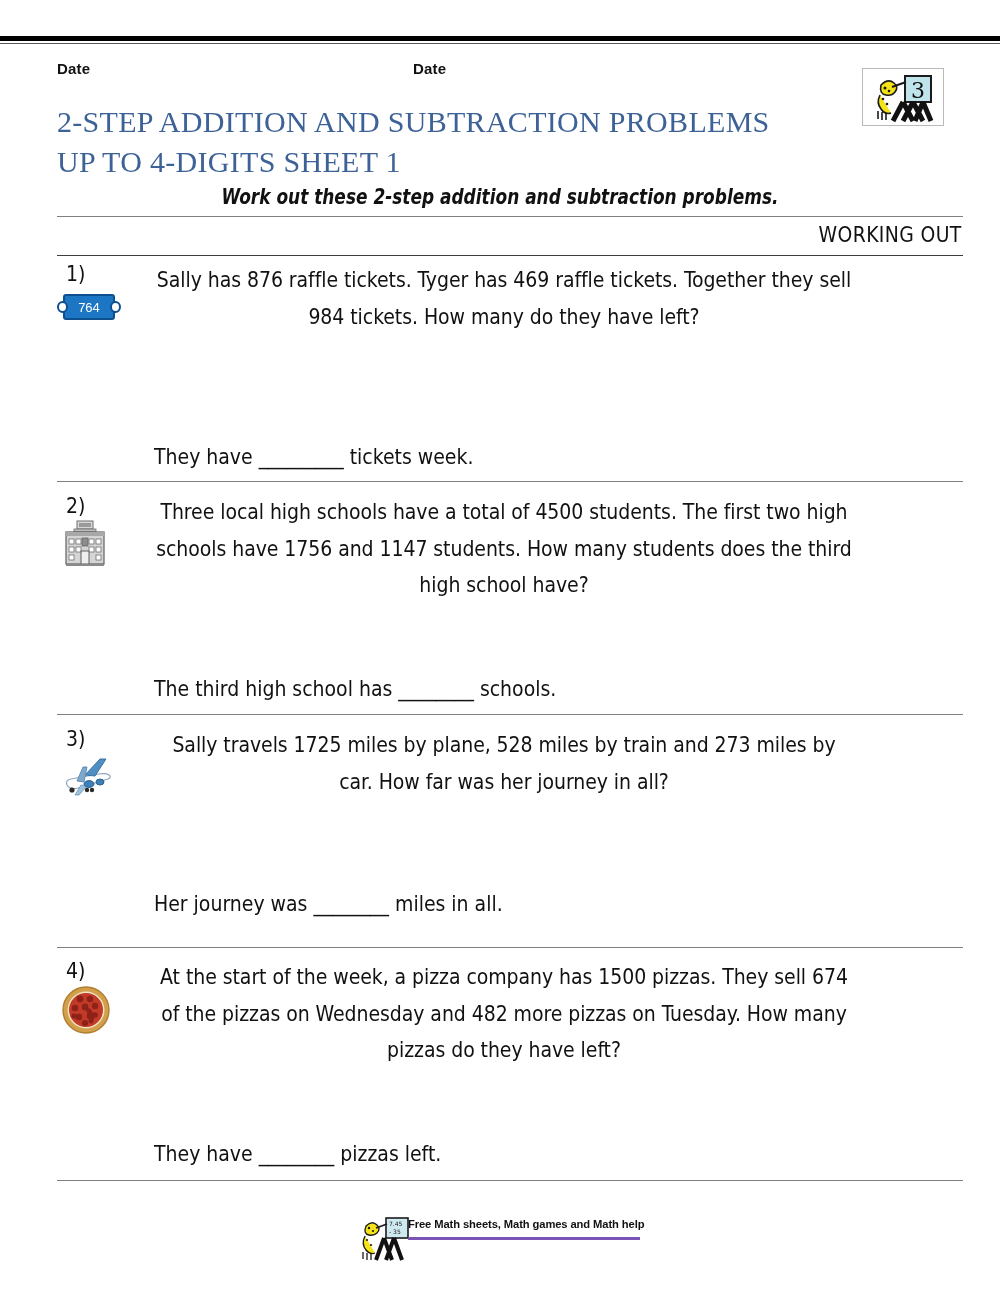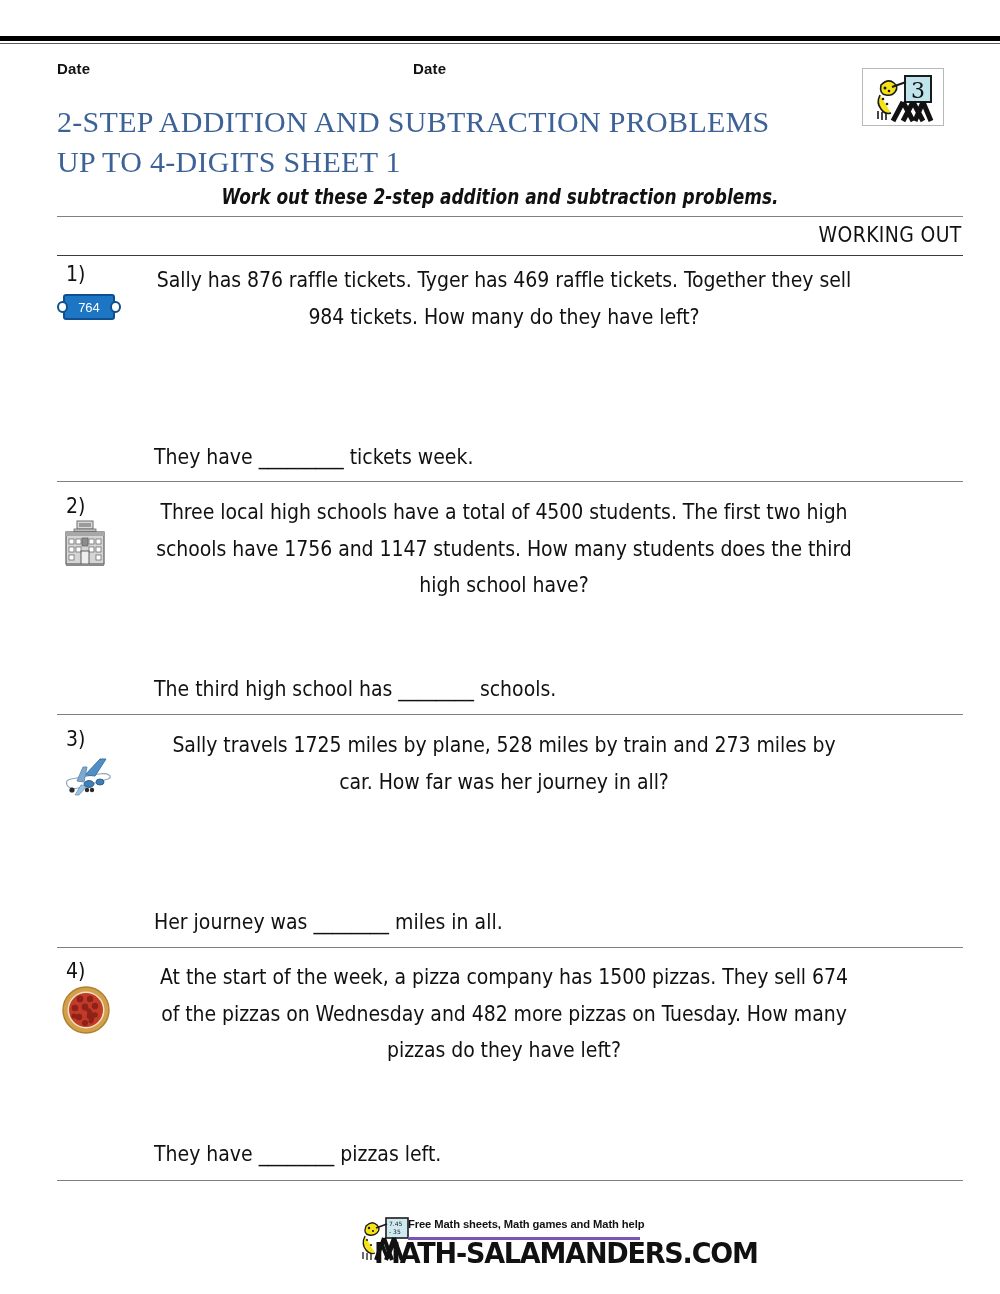--- a/index.html
+++ b/index.html
@@ -367,21 +367,21 @@
         <path d="M16 26 L22 12 l4 0 L23 27 z" fill="#7ea9cf" stroke="#5b87ae" stroke-width=".9"></path>
         <path d="M20 30 L14 40 l4 0 L26 31 z" fill="#9dc2de" stroke="#6d95b6" stroke-width=".8"></path>
         <ellipse cx="28" cy="29" rx="5" ry="3.4" fill="#3d7fb8" stroke="#2f5f8c" stroke-width="1"></ellipse>
         <ellipse cx="39" cy="27" rx="4" ry="3" fill="#3d7fb8" stroke="#2f5f8c" stroke-width="1"></ellipse>
         <circle cx="11" cy="35" r="2.6" fill="#2b2b2b"></circle>
         <circle cx="26" cy="35" r="2.2" fill="#2b2b2b"></circle>
         <circle cx="31" cy="35" r="2.2" fill="#2b2b2b"></circle>
       </svg>
     </div>
     <div class="ptext">Sally travels 1725 miles by plane, 528 miles by train and 273 miles by car. How far was her journey  in all?</div>
-    <div class="panswer" style="top:183px;"><span>Her journey was </span><span>________</span><span> miles in all.</span></div>
+    <div class="panswer" style="top:165px;"><span>Her journey was </span><span>________</span><span> miles in all.</span></div>
   </div>
   <div class="rule" style="top:947px;"></div>
 
   <div class="problem" style="top:959px;">
     <div class="pnum">4)</div>
     <div class="picon" style="top:26px;">
       <svg class="pizza" viewBox="0 0 50 50">
         <circle cx="25" cy="25" r="23" fill="#d2a04a" stroke="#b07f32" stroke-width="1.4"></circle>
         <circle cx="25" cy="25" r="18.5" fill="#f2e2c0"></circle>
         <circle cx="25" cy="25" r="17" fill="#c23b29"></circle>
@@ -420,17 +420,16 @@
           <path d="M20 12 L31 8" stroke="#1b1b1b" stroke-width="1.8"></path>
           <circle cx="13" cy="12" r="1.2" fill="#1b1b1b"></circle>
           <circle cx="17" cy="15" r="1.1" fill="#1b1b1b"></circle>
           <circle cx="11" cy="24" r="1.1" fill="#1b1b1b"></circle>
           <circle cx="15" cy="29" r="1.1" fill="#1b1b1b"></circle>
           <path d="M7 36 l0 7 M11 37 l0 7 M15 38 l0 6" stroke="#1b1b1b" stroke-width="1.3"></path>
         </svg>
       </div>
       <div class="foot-tag">Free Math sheets, Math games and Math help</div>
       <div class="foot-underline"></div>
-      <div class="foot-domain">MATH-SALAMANDERS.COM</div>
     </div>
   </div>
 
 </div>
 
 </body></html>

